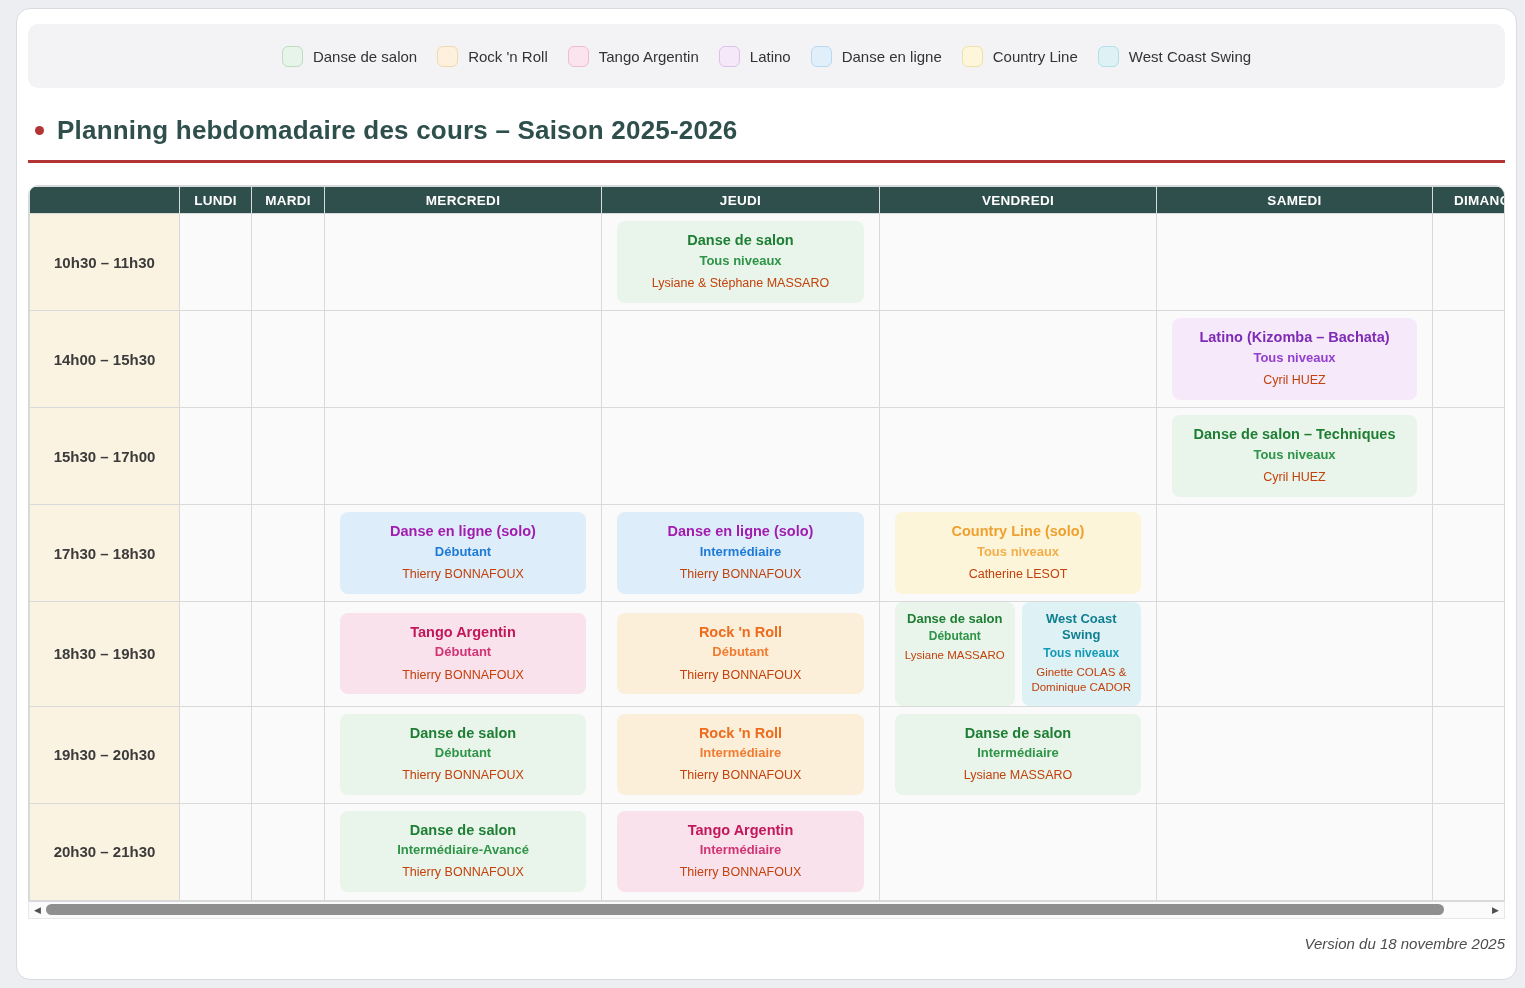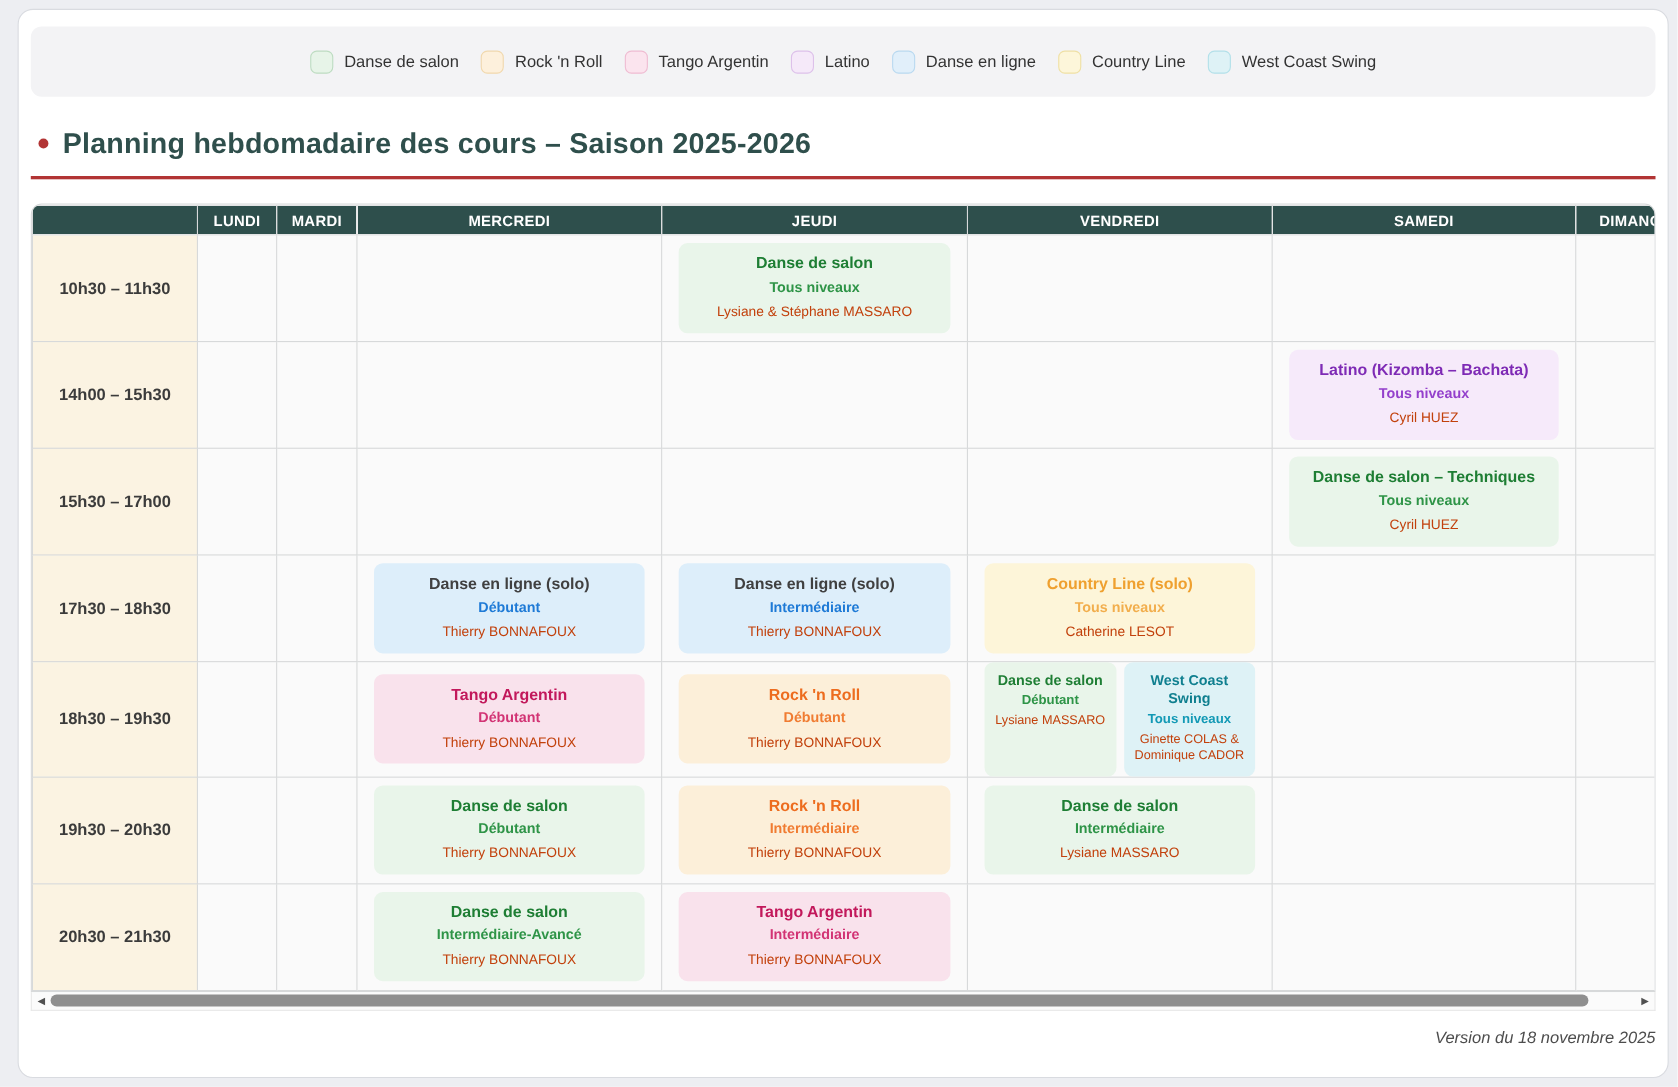--- a/index.html
+++ b/index.html
@@ -98,21 +98,21 @@
     width: 100%;
   }
   .ev-title  { font-size: 14.5px; font-weight: 700; line-height: 1.25; }
   .ev-level  { font-size: 13px;   margin-top: 3px; line-height: 1.25; font-weight: bold; }
   .ev-teacher{ font-size: 12.5px; color: #c2410c; margin-top: 6px; line-height: 1.35; }
 
   .cat-salon   { background:#e9f5ea; } .cat-salon  .ev-title{color:#1e7e34;} .cat-salon  .ev-level{color:#2e9447;}
   .cat-rock    { background:#fcefd9; } .cat-rock   .ev-title{color:#ed6c1e;} .cat-rock   .ev-level{color:#f07c32;}
   .cat-tango   { background:#f9e2ec; } .cat-tango  .ev-title{color:#c2185b;} .cat-tango  .ev-level{color:#d23374;}
   .cat-latino  { background:#f6eafa; } .cat-latino .ev-title{color:#7e2bb5;} .cat-latino .ev-level{color:#9440cc;}
-  .cat-ligne   { background:#ddeefa; } .cat-ligne  .ev-title{color:#404040;} .cat-ligne  .ev-level{color:#1e7ad6;}
+  .cat-ligne   { background:#ddeefa; } .cat-ligne  .ev-title{color:#a21caf;} .cat-ligne  .ev-level{color:#1e7ad6;}
   .cat-country { background:#fdf5d9; } .cat-country .ev-title{color:#efa02f;} .cat-country .ev-level{color:#f2ae4d;}
   .cat-wcs     { background:#def2f6; } .cat-wcs    .ev-title{color:#0f7f8f;} .cat-wcs    .ev-level{color:#1299b5;}
 
   .cell-split { display: flex; gap: 7px; }
   .cell-split .ev { flex: 1 1 0; padding: 9px 5px 10px 5px; }
   .cell-split .ev-title { font-size: 13px; }
   .cell-split .ev-level { font-size: 12px; margin-top: 2px; }
   .cell-split .ev-teacher { font-size: 11.5px; margin-top: 4px; }
 
   

